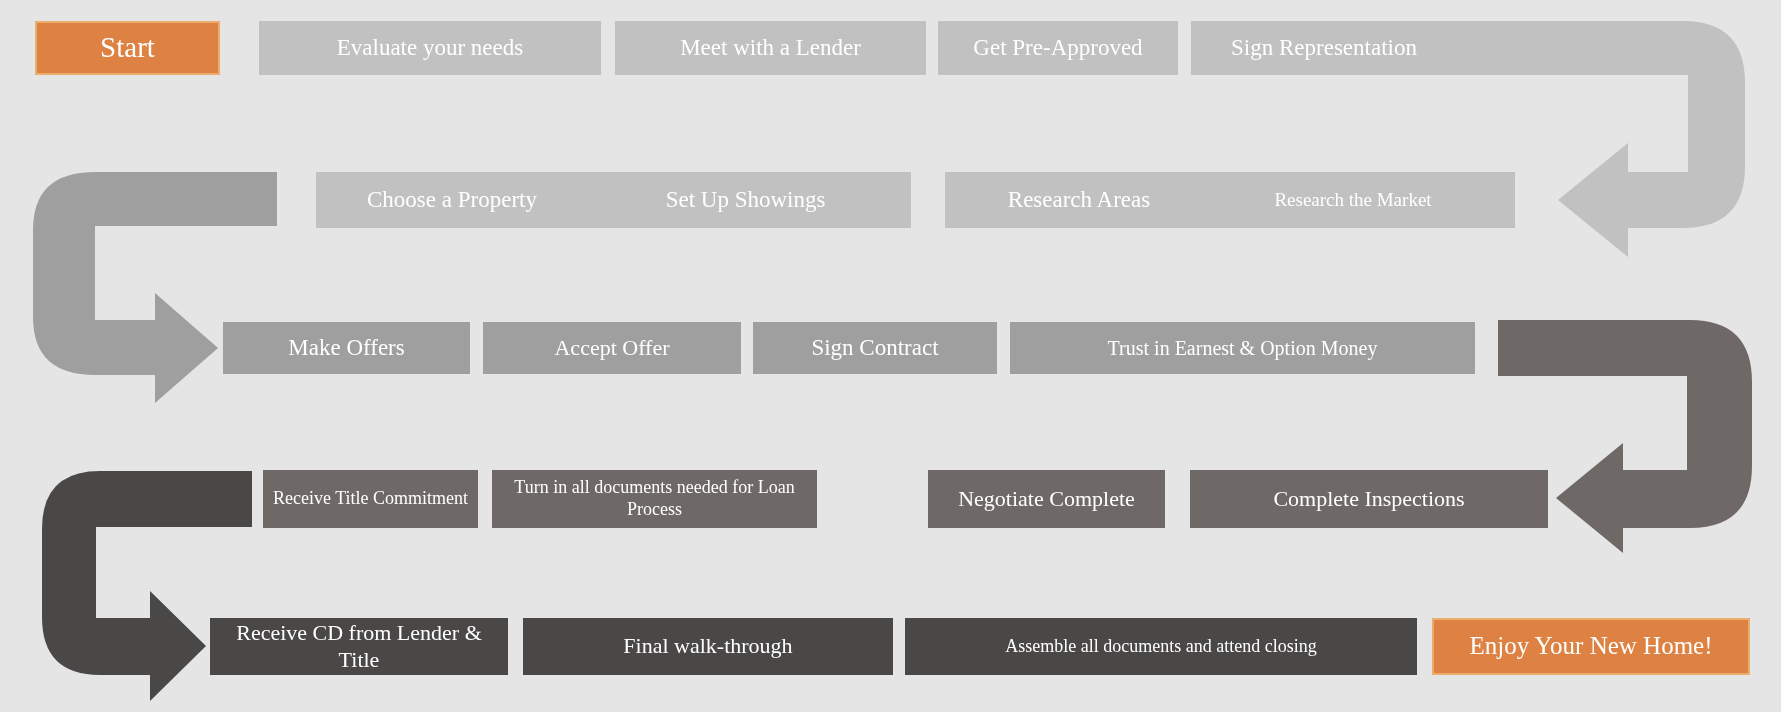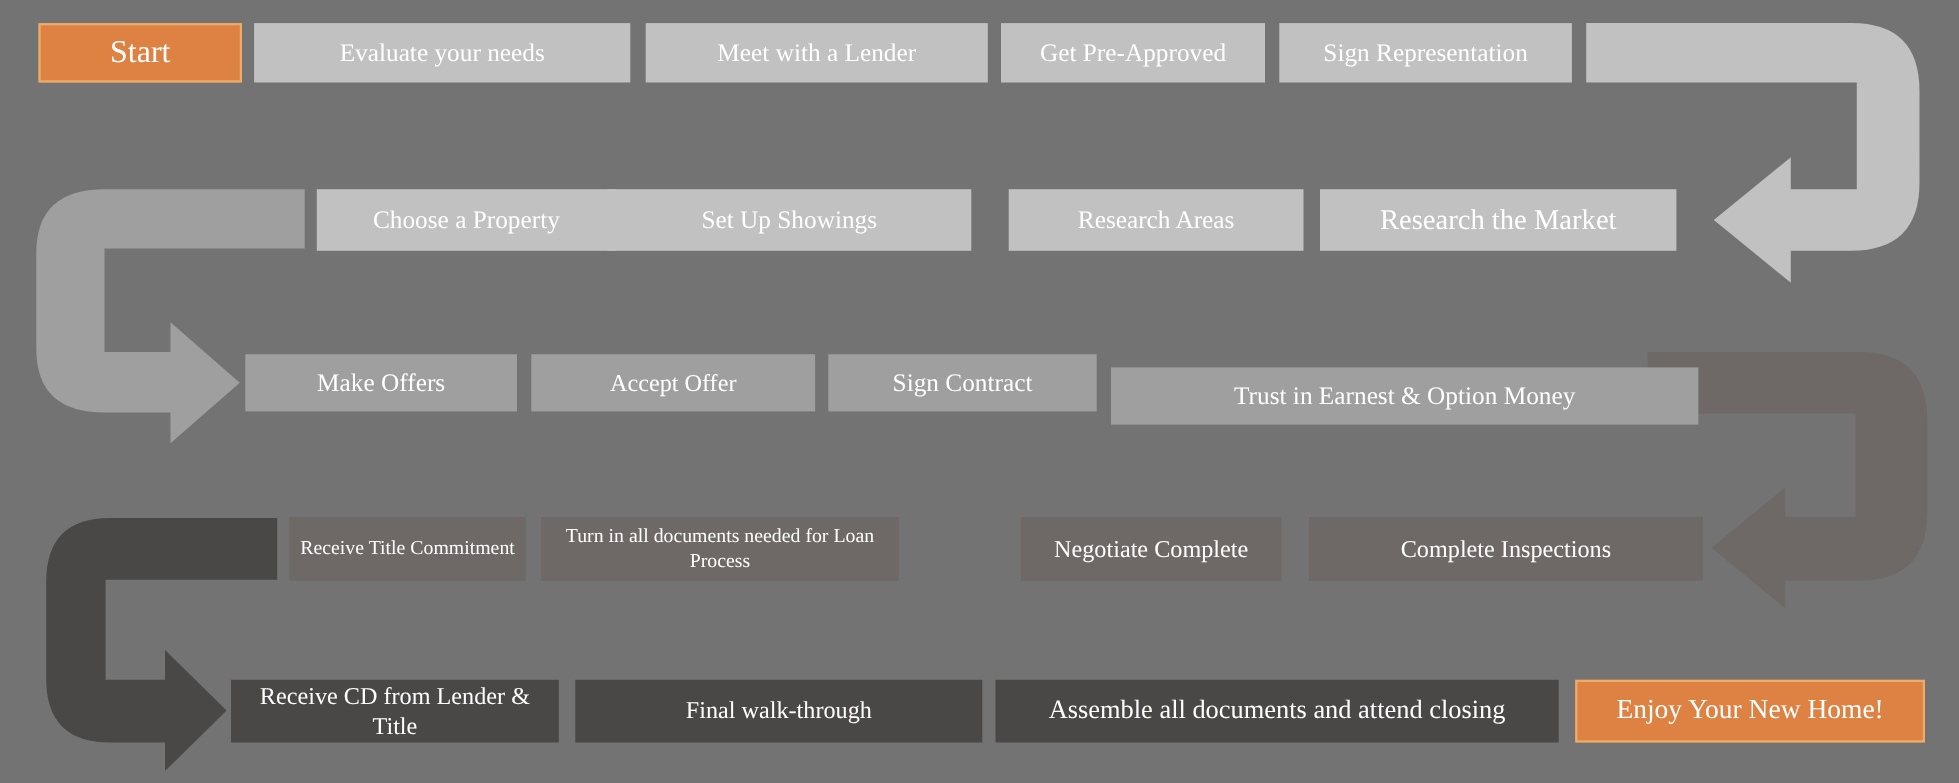--- a/index.html
+++ b/index.html
@@ -1,34 +1,34 @@
 <!DOCTYPE html>
 <html><head>
 <meta charset="utf-8">
 <style>
   html,body{margin:0;padding:0;background:#ffffff;}
   .stage{
     position:relative;
     width:1781px;height:712px;
-    background:#737373;
+    background:#e5e5e5;
     overflow:hidden;
     font-family:"Liberation Serif","DejaVu Serif",serif;
   }
   .arrows{position:absolute;left:0;top:0;width:1781px;height:712px;}
   .box{
     position:absolute;
     box-sizing:border-box;
     display:flex;align-items:center;justify-content:center;
     text-align:center;
     color:#ffffff;
     padding:0 8px;
     line-height:1.22;
     font-family:"Liberation Serif","DejaVu Serif",serif;
   }
-  .shade1{background:#C1C1C1;}
+  .shade1{background:#C1C1C1;margin-left:28px;}
   .shade2{background:#A09F9F;}
   .shade3{background:#6E6966;}
   .shade4{background:#4A4747;}
   .orange{background:#DD8243;border:2px solid #EBAD6C;}
 </style>
 </head>
 <body>
 
 <div class="stage">
 
@@ -41,30 +41,30 @@
 
   <div class="box orange" style="left:35px;top:21px;width:185px;height:54px;font-size:29px">Start</div>
   <div class="box shade1" style="left:231px;top:21px;width:342px;height:54px;font-size:23px">Evaluate your needs</div>
   <div class="box shade1" style="left:587px;top:21px;width:311px;height:54px;font-size:23px">Meet with a Lender</div>
   <div class="box shade1" style="left:910px;top:21px;width:240px;height:54px;font-size:23px">Get Pre-Approved</div>
   <div class="box shade1" style="left:288px;top:172px;width:272px;height:56px;font-size:23px">Choose a Property</div>
 
   <div class="box shade1" style="left:1163px;top:21px;width:266px;height:54px;font-size:23px">Sign Representation</div>
   <div class="box shade1" style="left:552px;top:172px;width:331px;height:56px;font-size:23px">Set Up Showings</div>
   <div class="box shade1" style="left:917px;top:172px;width:268px;height:56px;font-size:23px">Research Areas</div>
-  <div class="box shade1" style="left:1200px;top:172px;width:324px;height:56px;font-size:26px">Research the Market</div>
+  <div class="box shade1" style="left:1163px;top:172px;width:324px;height:56px;font-size:19px">Research the Market</div>
 
   <div class="box shade2" style="left:223px;top:322px;width:247px;height:52px;font-size:23px">Make Offers</div>
   <div class="box shade2" style="left:483px;top:322px;width:258px;height:52px;font-size:22px">Accept Offer</div>
   <div class="box shade2" style="left:753px;top:322px;width:244px;height:52px;font-size:23px">Sign Contract</div>
-  <div class="box shade2" style="left:1010px;top:334px;width:534px;height:52px;font-size:23px">Trust in Earnest &amp; Option Money</div>
+  <div class="box shade2" style="left:1010px;top:322px;width:465px;height:52px;font-size:20px">Trust in Earnest &amp; Option Money</div>
 
   <div class="box shade3" style="left:263px;top:470px;width:215px;height:58px;font-size:18px">Receive Title Commitment</div>
   <div class="box shade3" style="left:492px;top:470px;width:325px;height:58px;font-size:18px">Turn in all documents needed for Loan Process</div>
   <div class="box shade3" style="left:928px;top:470px;width:237px;height:58px;font-size:22px">Negotiate Complete</div>
   <div class="box shade3" style="left:1190px;top:470px;width:358px;height:58px;font-size:22px">Complete Inspections</div>
 
   <div class="box shade4" style="left:210px;top:618px;width:298px;height:57px;font-size:22px">Receive CD from Lender &amp; Title</div>
   <div class="box shade4" style="left:523px;top:618px;width:370px;height:57px;font-size:22px">Final walk-through</div>
-  <div class="box shade4" style="left:905px;top:618px;width:512px;height:57px;font-size:24px">Assemble all documents and attend closing</div>
+  <div class="box shade4" style="left:905px;top:618px;width:512px;height:57px;font-size:18px">Assemble all documents and attend closing</div>
   <div class="box orange" style="left:1432px;top:618px;width:318px;height:57px;font-size:25px">Enjoy Your New Home!</div>
 
 </div>
 
 </body></html>

